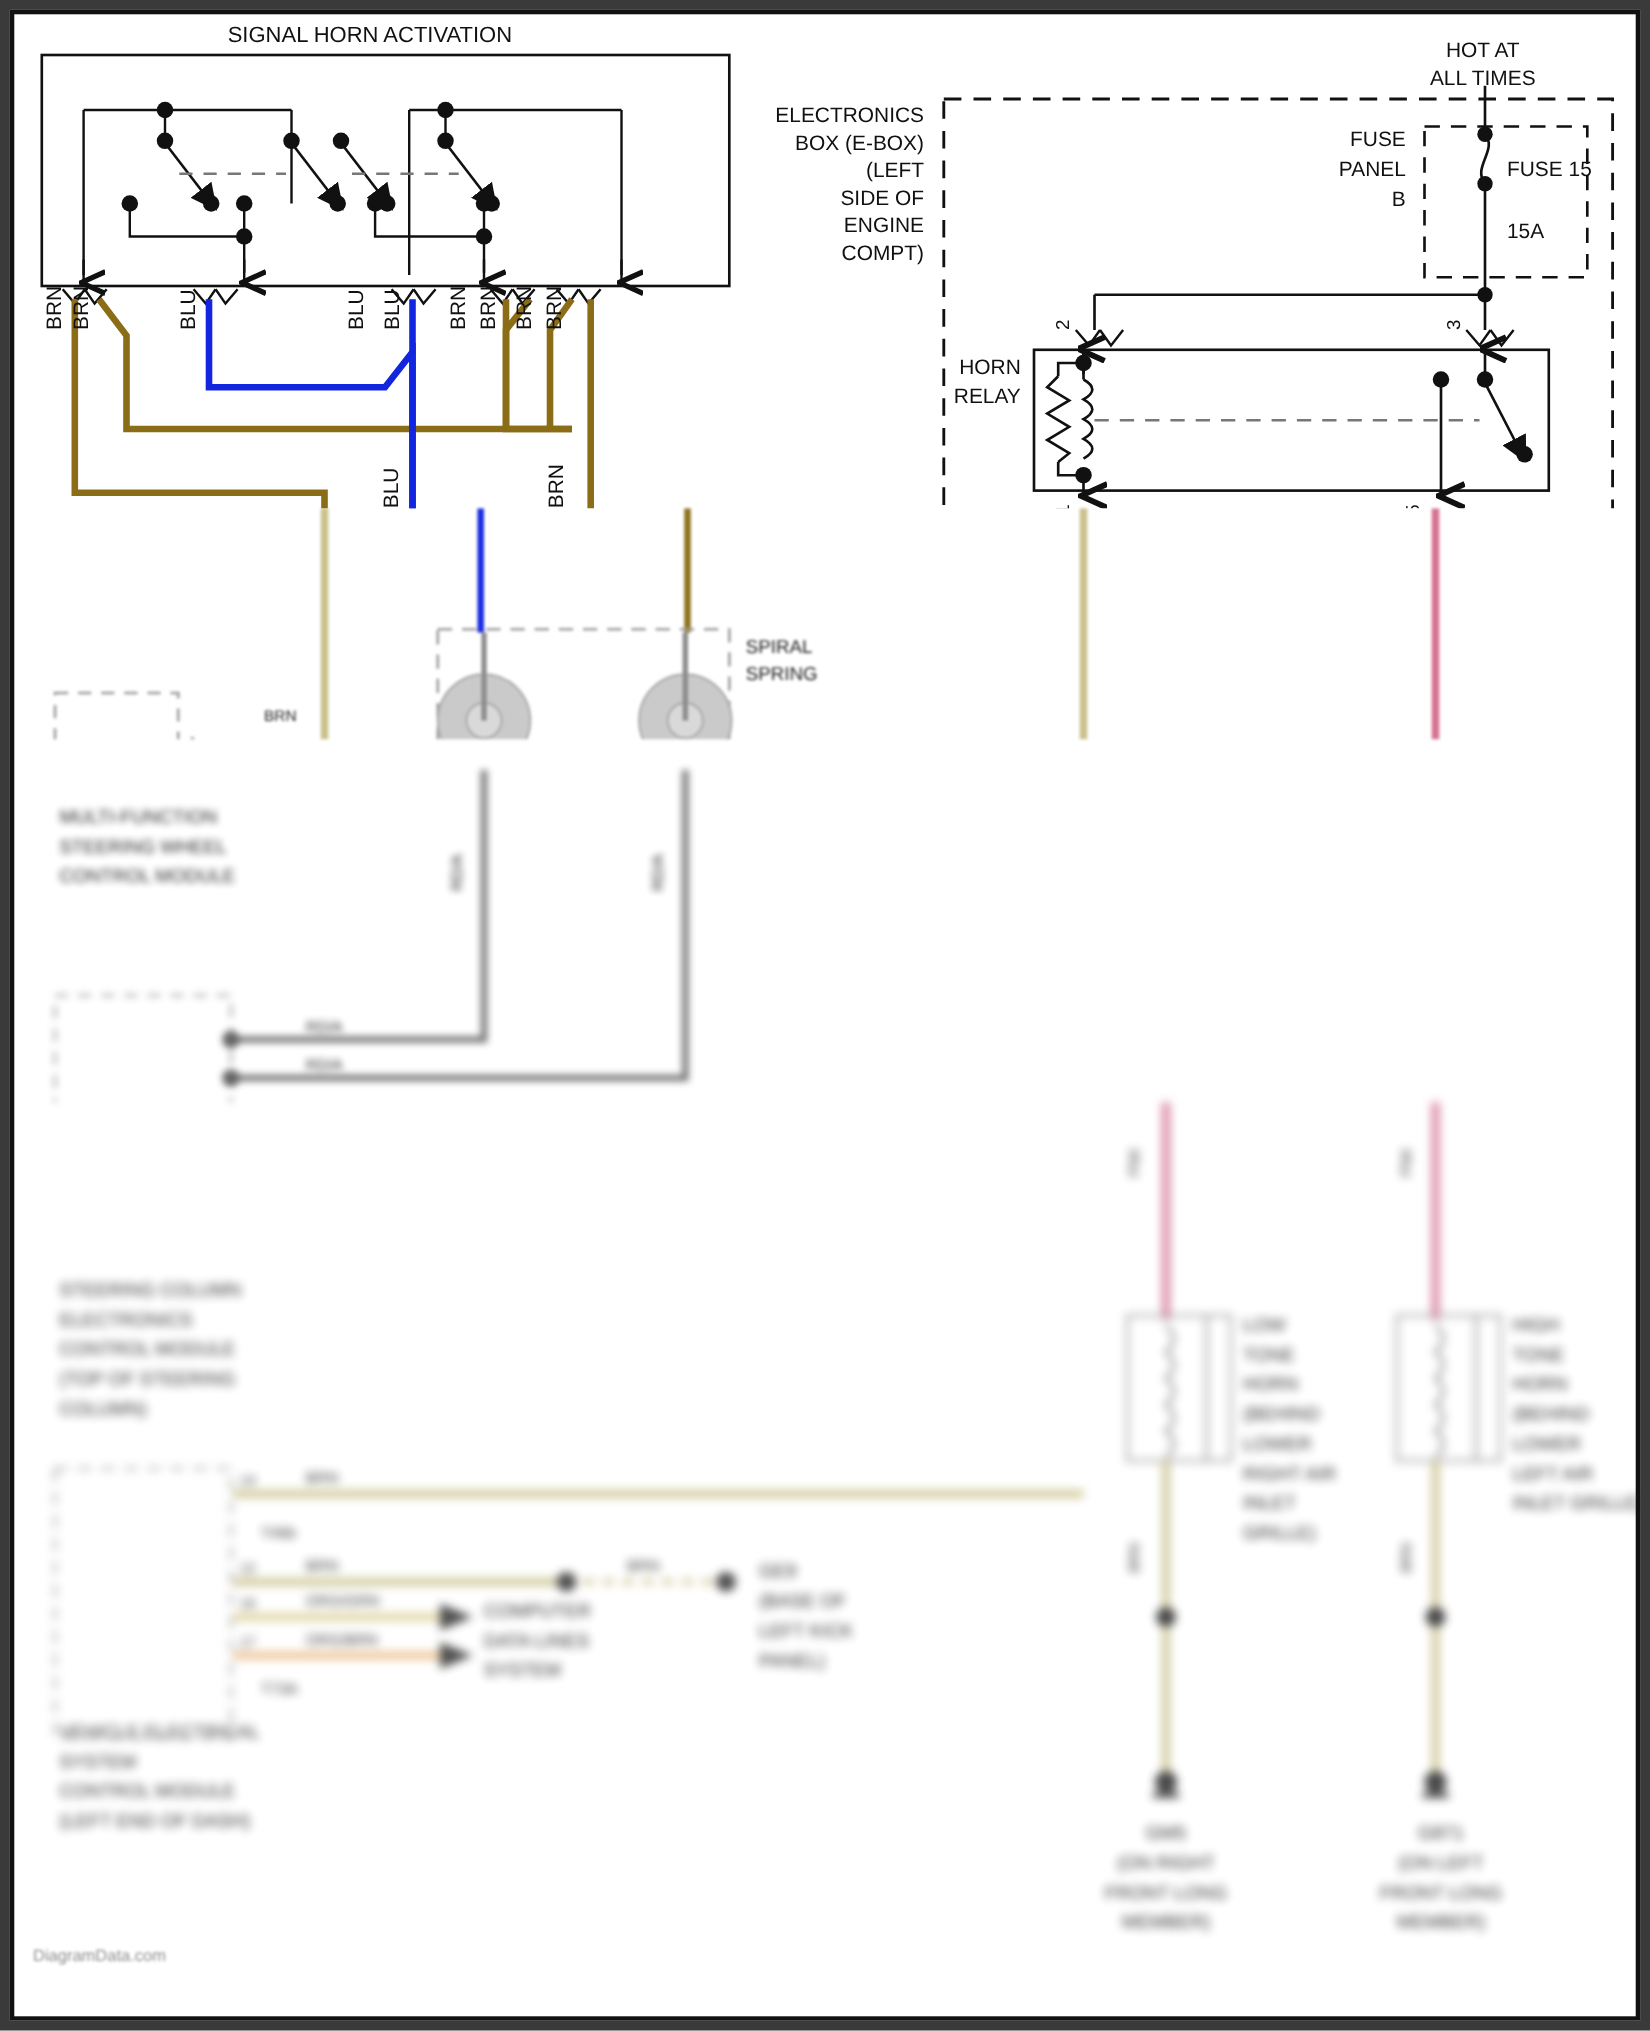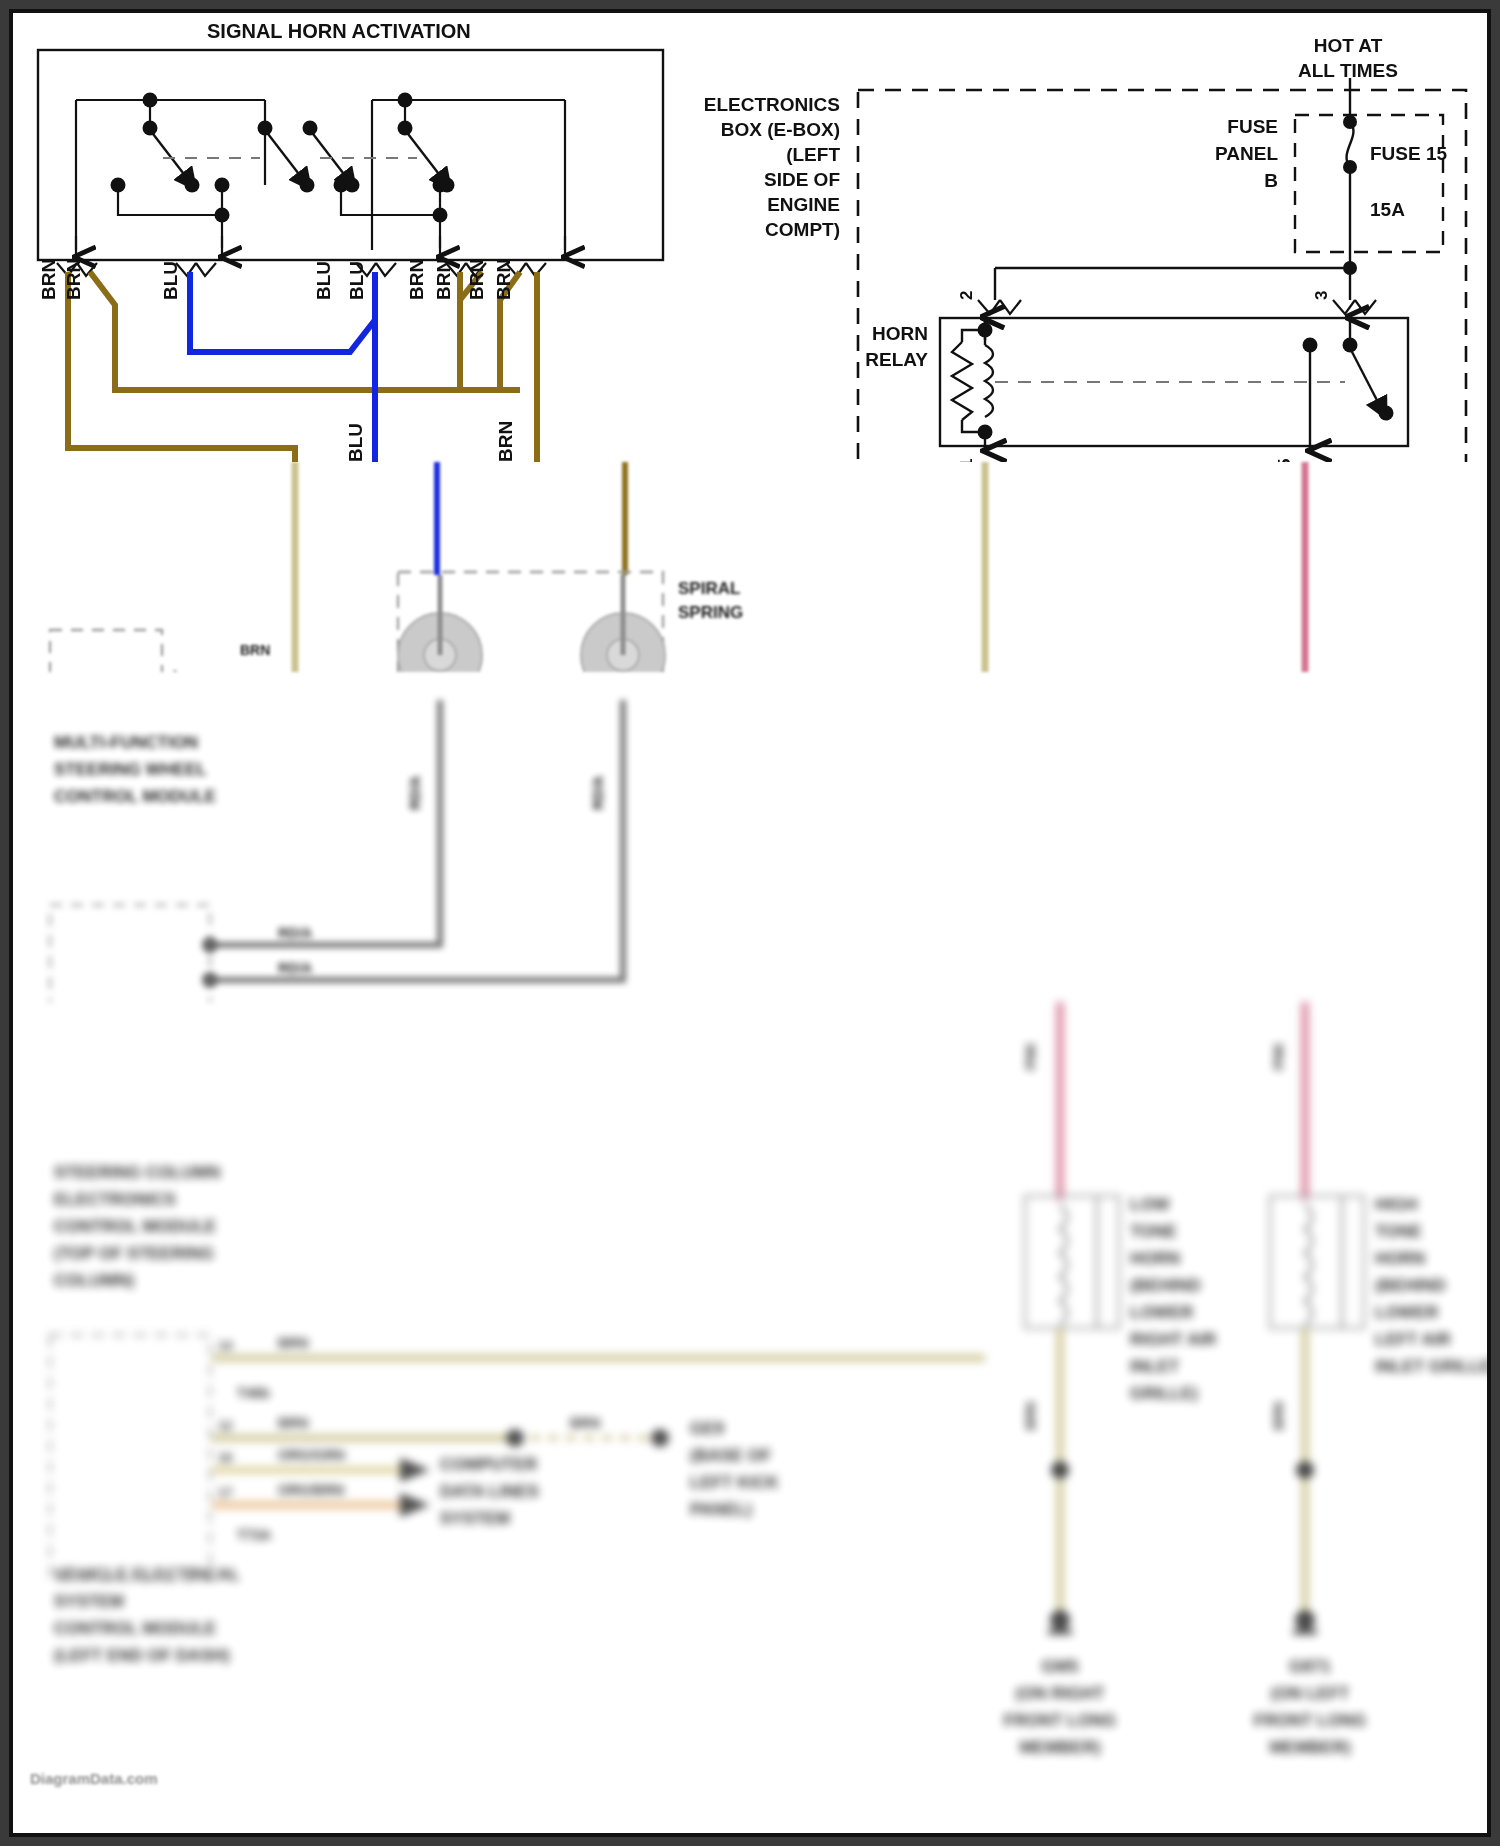--- a/index.html
+++ b/index.html
@@ -1,20 +1,20 @@
 <!DOCTYPE html>
 <html><head>
 <meta charset="utf-8">
 <title>Horn Wiring Diagram</title>
 <style>
   html,body{margin:0;padding:0;background:#6e6e6e;}
   body{font-family:"Liberation Sans",sans-serif;}
   #page{
     position:relative;width:1500px;height:1846px;
-    background:#ffffff;overflow:hidden;font-weight:bold;
+    background:#ffffff;overflow:hidden;
   }
   
   #border-frame{
     position:absolute;left:0;top:0;width:1500px;height:1846px;
     box-sizing:border-box;border:9px solid #3a3a3a;pointer-events:none;z-index:60;
   }
   #inner-frame{
     position:absolute;left:9px;top:9px;width:1482px;height:1828px;
     box-sizing:border-box;border:4px solid #111;pointer-events:none;z-index:59;
   }

